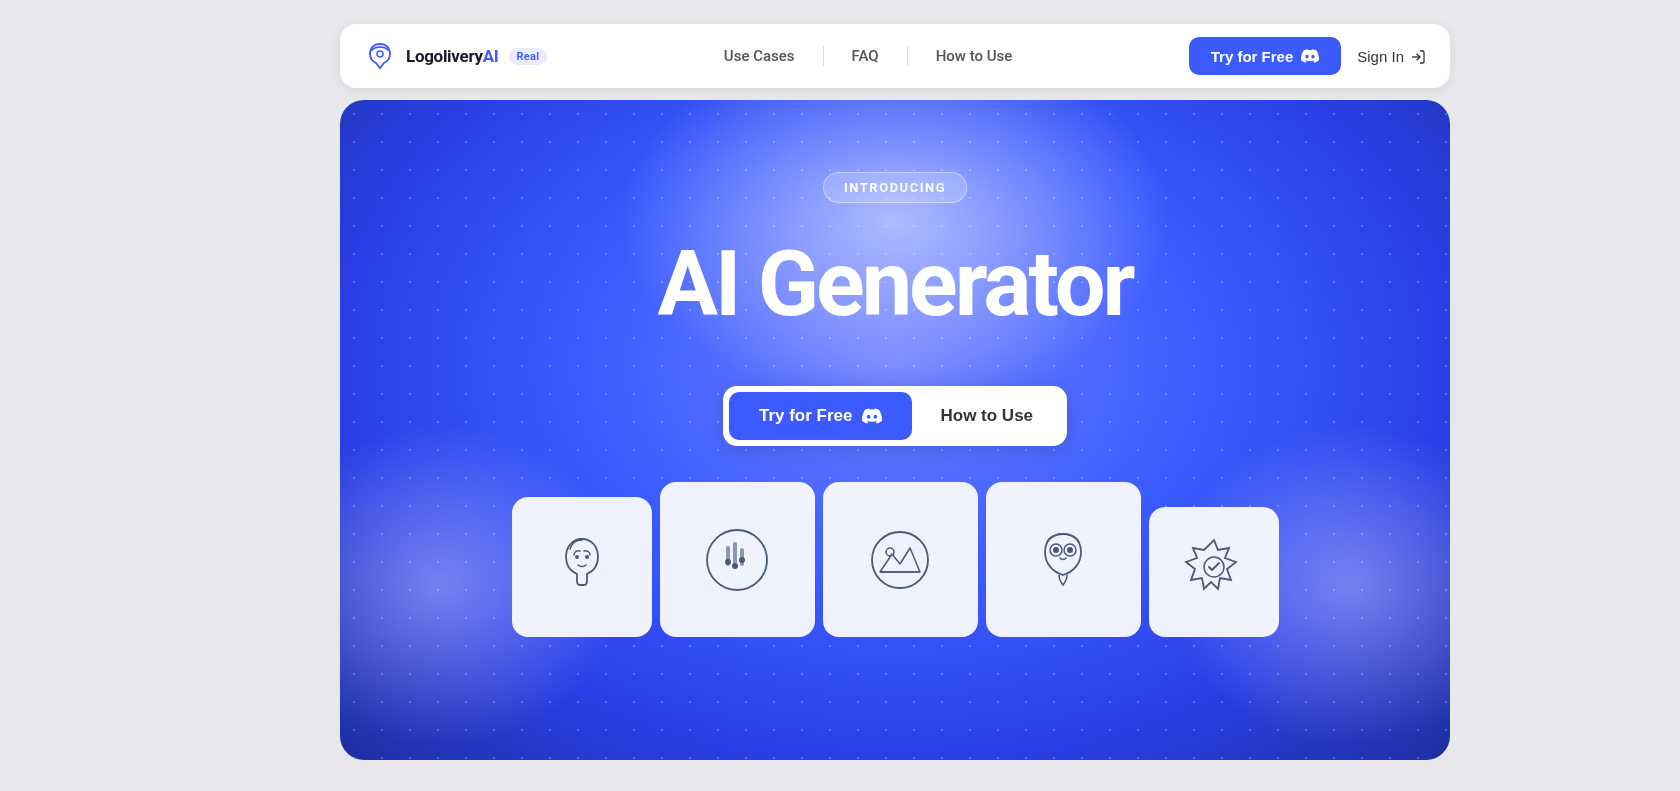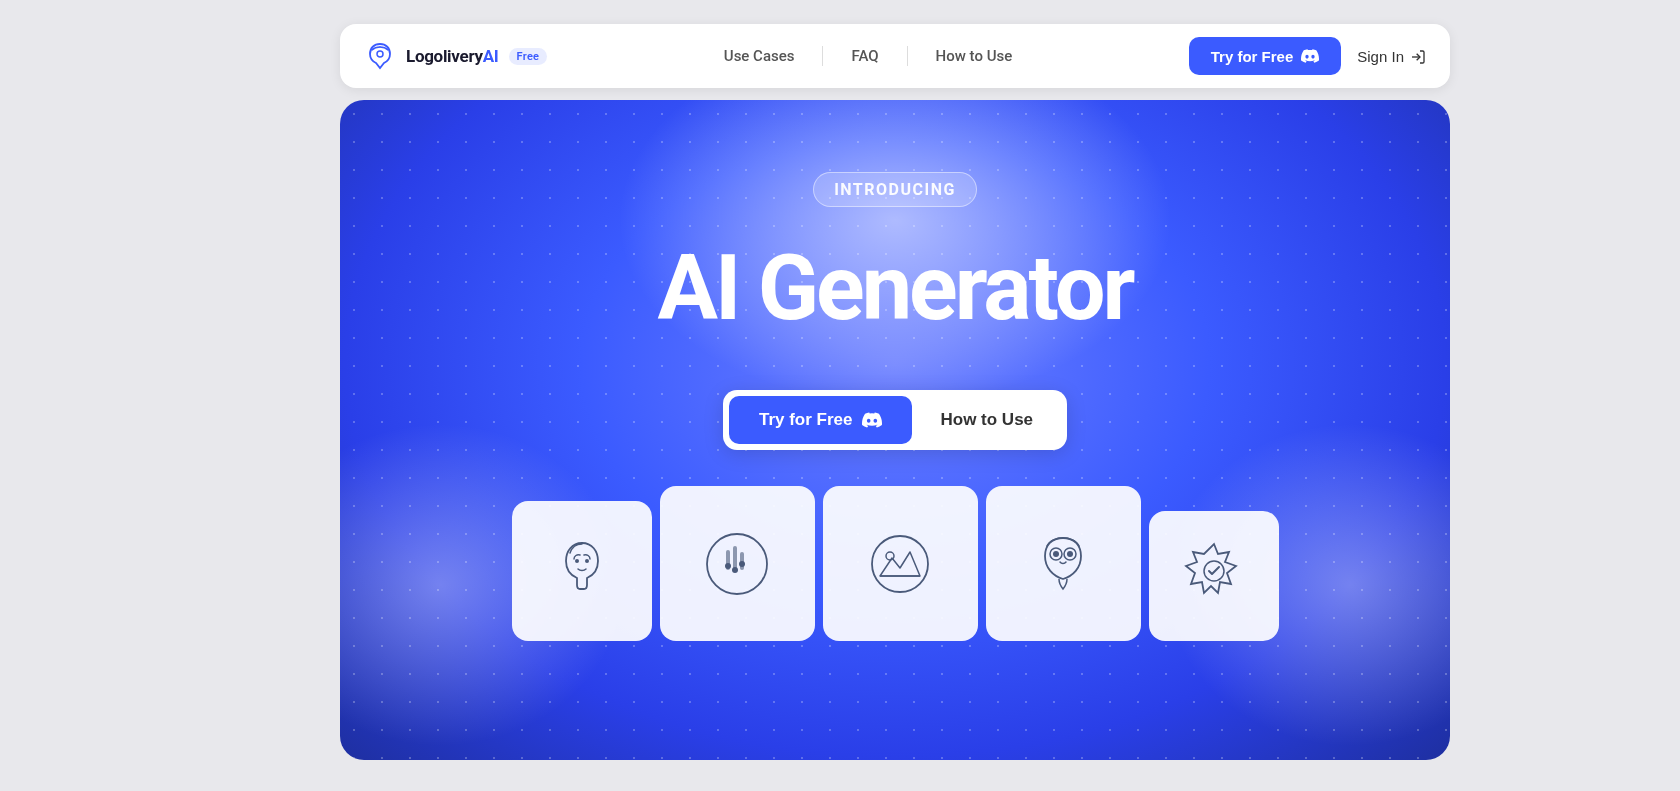--- a/index.html
+++ b/index.html
@@ -184,21 +184,21 @@
 
     .introducing-badge {
       position: relative;
       z-index: 2;
       margin-top: 72px;
       background: rgba(255,255,255,0.18);
       border: 1.5px solid rgba(255,255,255,0.45);
       border-radius: 30px;
       padding: 7px 20px;
       color: rgba(255,255,255,0.95);
-      font-size: 16px;
+      font-size: 13px;
       font-weight: 700;
       letter-spacing: 1.5px;
     }
 
     .hero-title {
       position: relative;
       z-index: 2;
       text-align: center;
       margin-top: 28px;
       line-height: 1.1;
@@ -318,21 +318,21 @@
 
         <svg class="logo-icon" viewBox="0 0 32 32" fill="none">
           <path d="M16 4 C10 4 6 8 6 14 C6 18 8 21 12 23 L16 28 L20 23 C24 21 26 18 26 14 C26 8 22 4 16 4Z" stroke="#3b5bff" stroke-width="1.8" fill="none"></path>
           <path d="M13 14 C13 12.3 14.3 11 16 11 C17.7 11 19 12.3 19 14 C19 15.7 17.7 17 16 17 C14.3 17 13 15.7 13 14Z" stroke="#3b5bff" stroke-width="1.5" fill="none"></path>
           <path d="M8 10 C10 8 13 7 16 7" stroke="#3b5bff" stroke-width="1.5" stroke-linecap="round"></path>
           <path d="M24 10 C22 8 19 7 16 7" stroke="#3b5bff" stroke-width="1.5" stroke-linecap="round"></path>
         </svg>
         <span class="logo-text">
           Logolivery<span>AI</span>
         </span>
-        <span class="beta-badge">Free</span>
+        <span class="beta-badge">Real</span>
       </a>
 
       <div class="nav-links">
         <a class="nav-link" href="#">
           <span>Use Cases</span>
         </a>
         <div class="nav-divider"></div>
         <a class="nav-link" href="#">
           <span>FAQ</span>
         </a>

